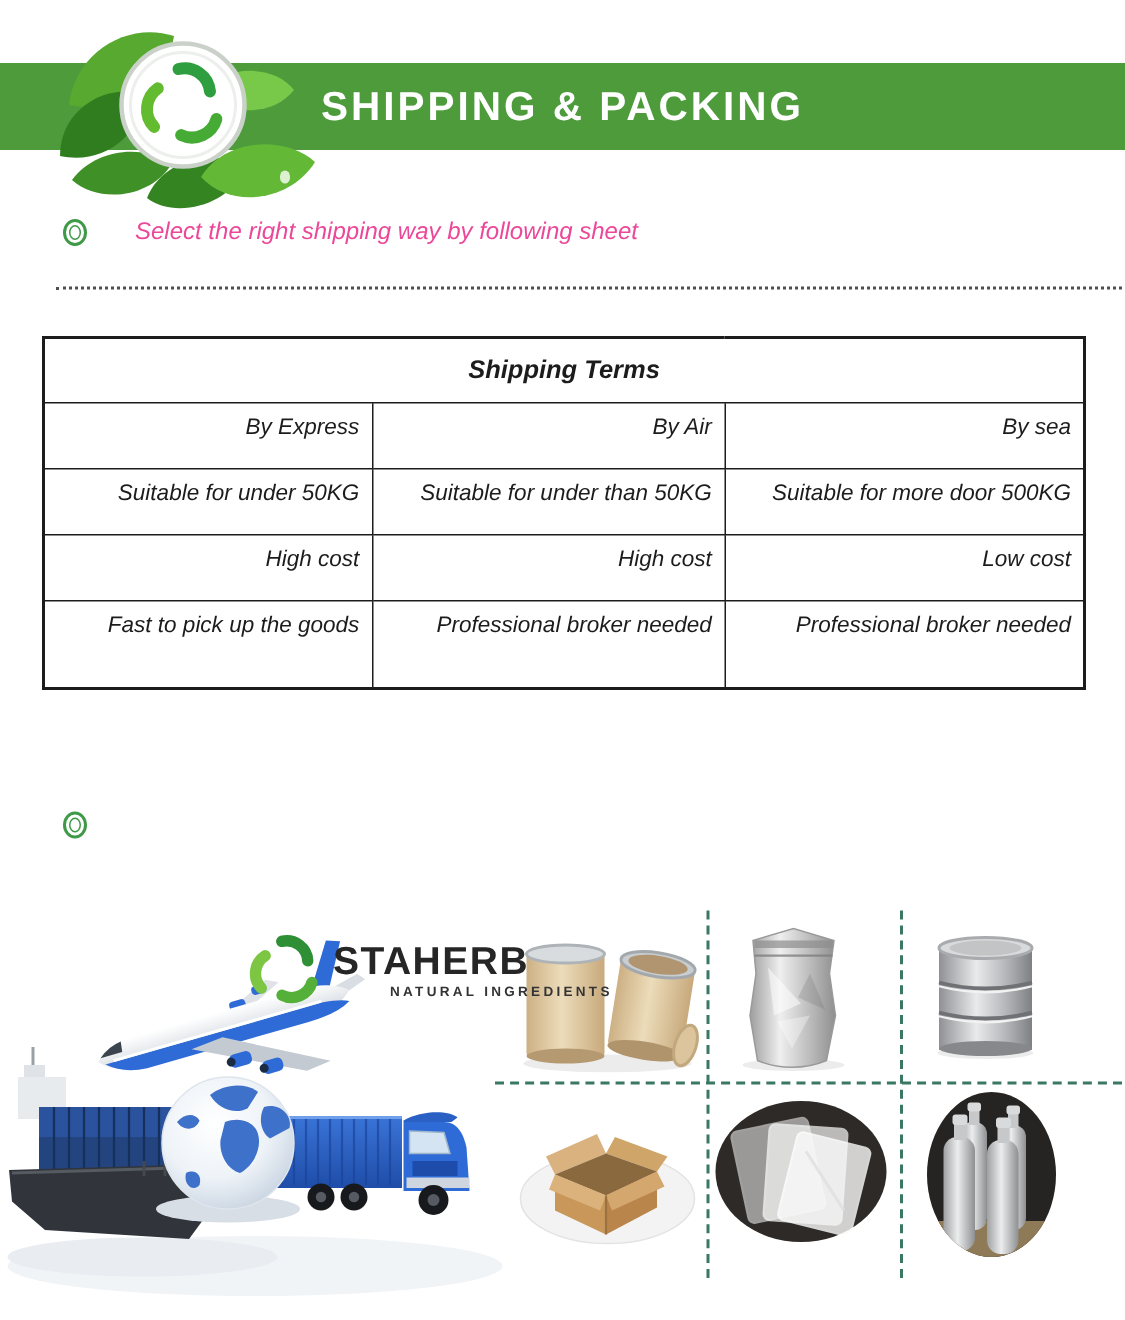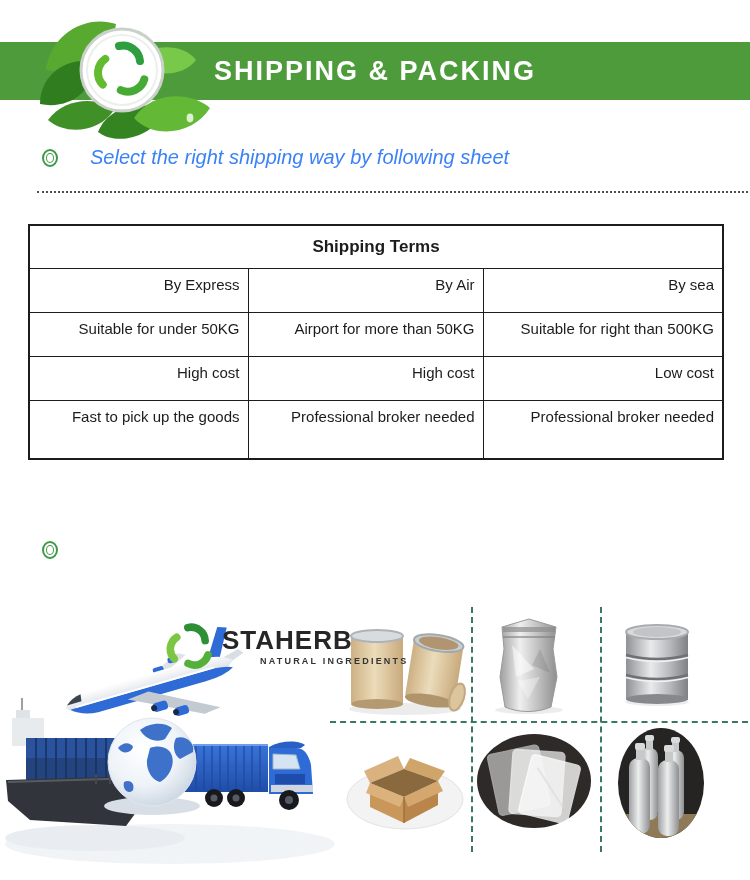--- a/index.html
+++ b/index.html
@@ -19,33 +19,33 @@
   
   .heading{position:absolute;display:flex;align-items:center;}
   .heading-1{left:42px;top:146px;}
   .heading-2{left:42px;top:541px;}
   .bullet{
     width:12px;height:14px;border:2px solid #3e9a47;border-radius:50%;
     display:flex;align-items:center;justify-content:center;flex:0 0 auto;
   }
   .bullet-inner{width:6px;height:8px;border:1.5px solid #3e9a47;border-radius:50%;}
   .heading-text{
-    margin-left:32px;font-style:italic;font-size:20px;color:#3b82f6;white-space:nowrap;
+    margin-left:32px;font-style:italic;font-size:16px;color:#ec4899;white-space:nowrap;
   }
   .dotted-divider{
     position:absolute;left:37px;top:191px;width:711px;height:0;
     border-top:2px dotted #4f4f4f;
   }
   
   .ship-table{
     position:absolute;left:28px;top:224px;width:694px;
     border-collapse:collapse;table-layout:fixed;
     border:2px solid #1c1c1c;font-size:15px;color:#1c1c1c;
   }
-  .ship-table th,.ship-table td{border:1px solid #1c1c1c;}
+  .ship-table th,.ship-table td{border:1px solid #1c1c1c;font-style:italic;}
   .ship-table th{
     height:40px;font-size:17px;font-weight:bold;text-align:center;vertical-align:middle;
   }
   .ship-table td{
     height:36px;padding:7px 8px 0 8px;vertical-align:top;line-height:1.15;text-align:right;
   }
   .ship-table tr.tall td{height:50px;}
   
   .collage{position:absolute;left:0;top:598px;width:340px;height:272px;}
   .brand{position:absolute;left:166px;top:620px;display:flex;align-items:flex-start;z-index:4;}
@@ -120,22 +120,22 @@
       </tr>
     </thead>
     <tbody>
       <tr>
         <td>By Express</td>
         <td>By Air</td>
         <td>By sea</td>
       </tr>
       <tr>
         <td>Suitable for under 50KG</td>
-        <td>Airport for more than 50KG</td>
-        <td>Suitable for right than 500KG</td>
+        <td>Suitable for under than 50KG</td>
+        <td>Suitable for more door 500KG</td>
       </tr>
       <tr>
         <td>High cost</td>
         <td>High cost</td>
         <td>Low cost</td>
       </tr>
       <tr class="tall">
         <td>Fast to pick up the goods</td>
         <td>Professional broker needed</td>
         <td>Professional broker needed</td>

